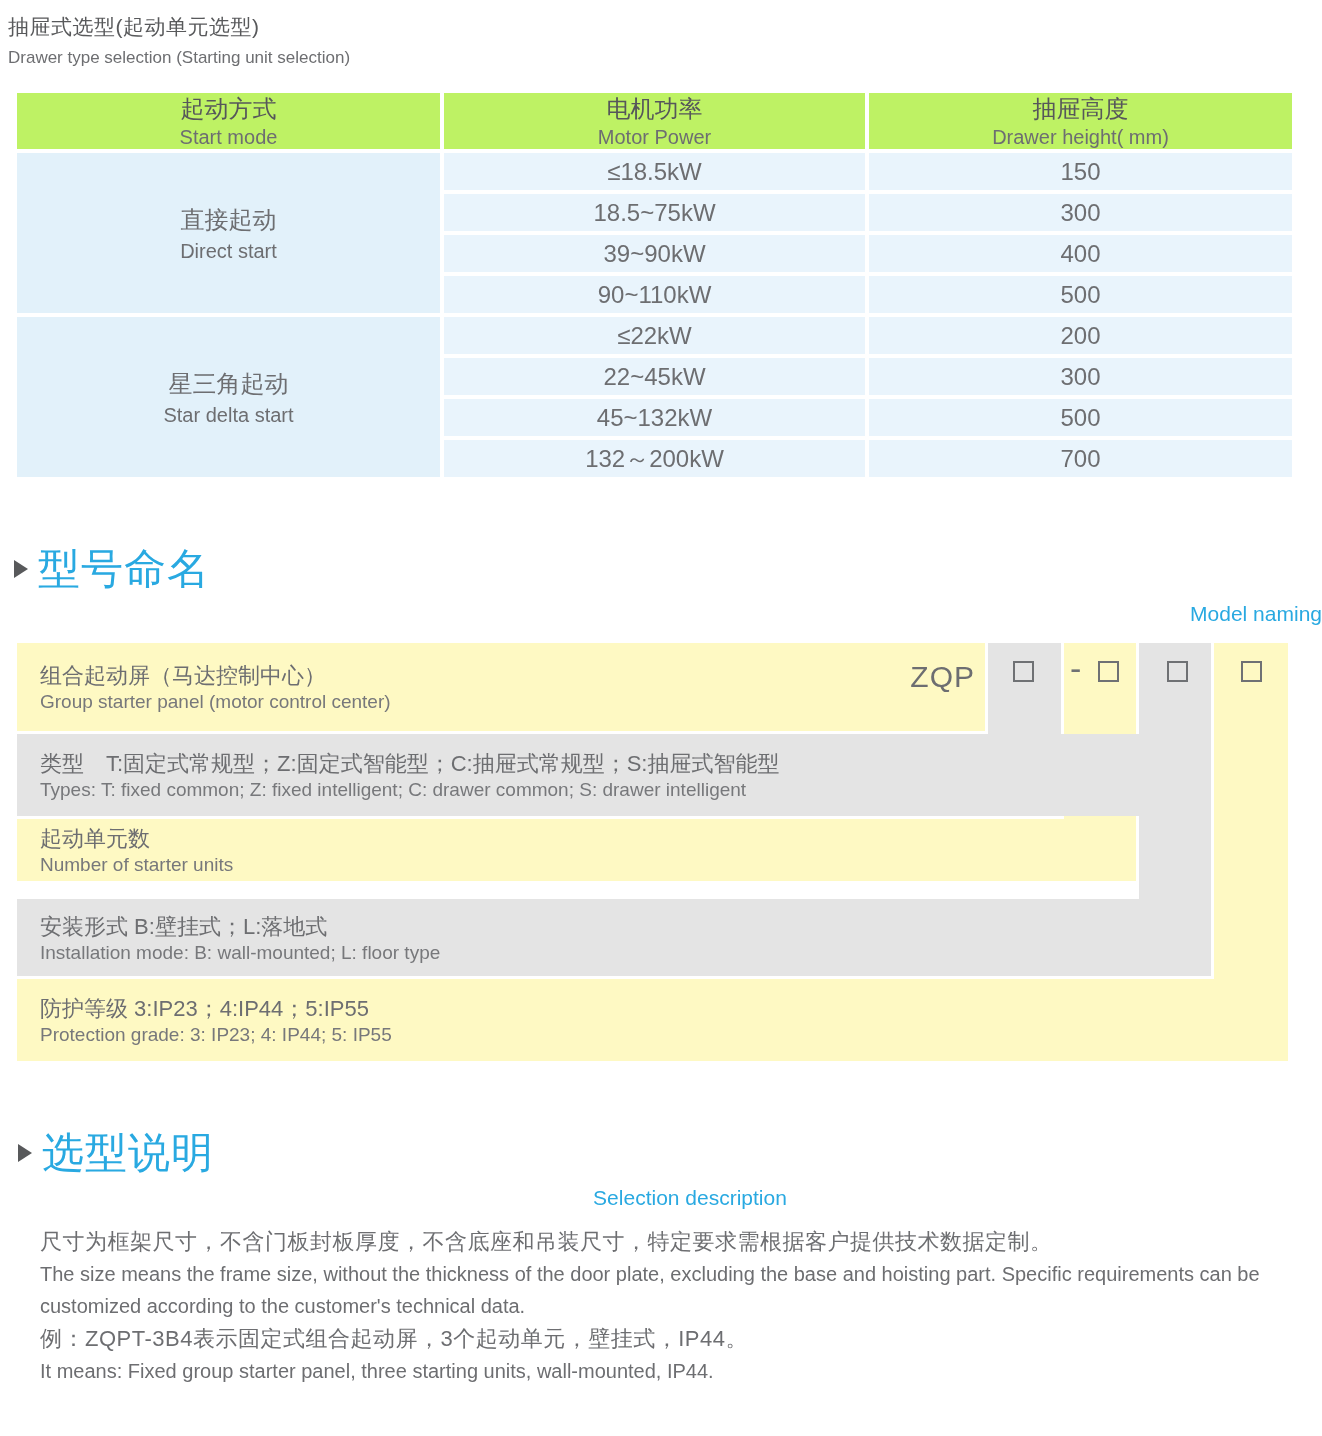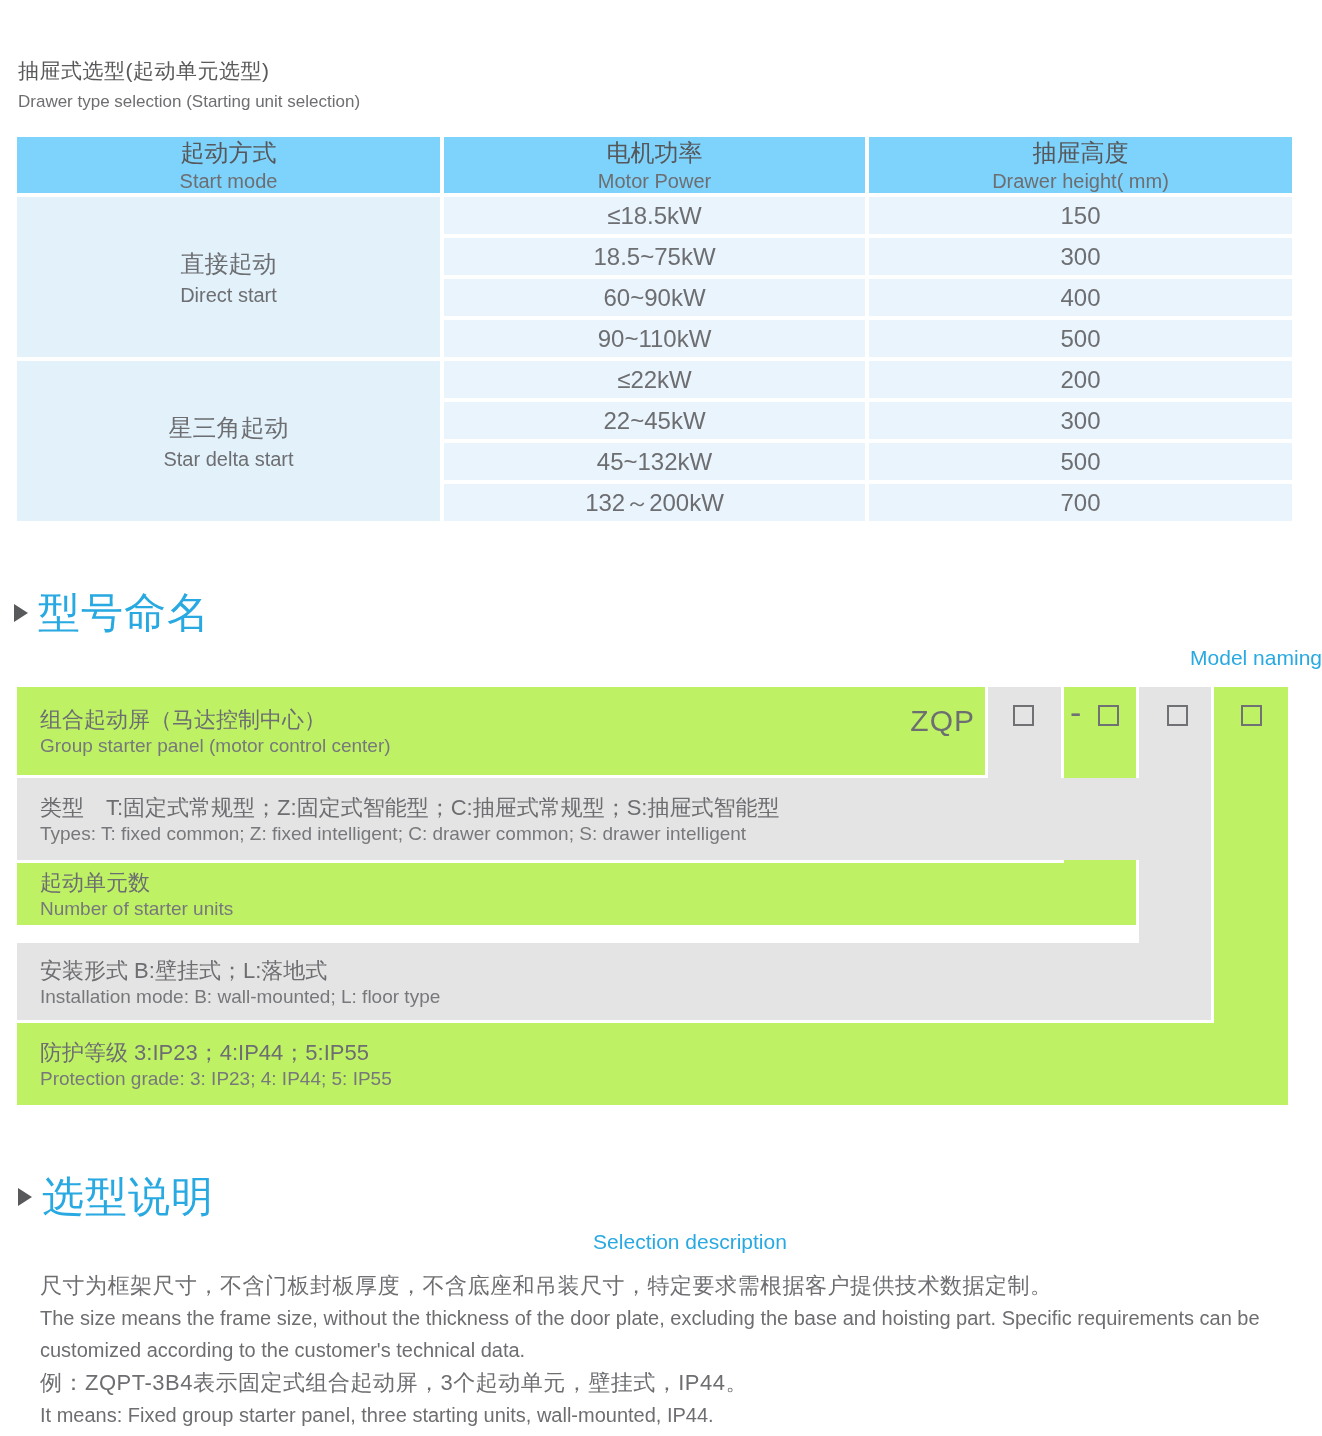--- a/index.html
+++ b/index.html
@@ -3,28 +3,28 @@
 <meta charset="utf-8">
 <style>
   * { margin:0; padding:0; box-sizing:border-box; }
   html,body { background:#ffffff; }
   .page {
     position:relative; width:1322px; height:1436px; background:#ffffff;
     font-family:"Liberation Sans","DejaVu Sans",sans-serif; overflow:hidden;
   }
 
   
-  .doc-title { padding:13px 0 0 18px;margin-top:44px; }
+  .doc-title { padding:13px 0 0 8px; }
   .doc-title-zh { font-size:21px; color:#58595b; letter-spacing:0.5px; }
   .doc-title-en { font-size:17px; color:#6d6e71; margin-top:7px; }
 
   
   table.sel-table { border-collapse:collapse; table-layout:fixed; margin:21px 0 0 13px; width:1279px; }
   .sel-table th, .sel-table td { border:4px solid #ffffff; text-align:center; vertical-align:middle; }
-  .sel-table th { background:#7dd3fc; height:59px; font-weight:normal; }
+  .sel-table th { background:#bef264; height:59px; font-weight:normal; }
   .sel-table td { background:#e9f4fc; height:41px; font-size:24px; color:#6d6e71; }
   .sel-table td.mode-cell { background:#e2f1fa; }
   .th-zh { font-size:24px; color:#56575a; }
   .th-en { font-size:20px; color:#6d6e71; margin-top:1px; }
   .mode-zh { font-size:24px; color:#6d6e71; }
   .mode-en { font-size:20px; color:#6d6e71; margin-top:4px; }
 
   
   .section-heading { display:flex; flex-direction:column; }
   .section-heading.m1 { margin:60px 0 0 14px;text-align:right; }
@@ -32,21 +32,21 @@
   .heading-row { display:flex; align-items:center; }
   .arrow-icon { width:0; height:0; border-left:14px solid #58595b;
     border-top:9px solid transparent; border-bottom:9px solid transparent; margin-right:10px; }
   .heading-zh { font-size:42px; color:#29a9e1; letter-spacing:1px; }
   .heading-en { font-size:21px; color:#29a9e1; }
   .m1 .heading-en { margin:5px 0 0 26px; }
   .m2 .heading-en { margin:5px 0 0 40px;text-align:center; }
 
   
   .naming { position:relative; margin:17px 0 0 17px; width:1271px; height:418px; }
-  .blue { background:#bef264; }
+  .blue { background:#fef9c3; }
   .gray { background:#e4e4e4; }
   .nband { position:absolute; left:0; display:flex; flex-direction:column; justify-content:center; padding-left:23px; }
   .nband .nb-zh { font-size:22px; color:#6d6e71; }
   .nband .nb-en { font-size:19px; color:#77787b; }
   .band1 { top:0;    height:88px; width:968px;  }
   .band2 { top:91px; height:82px; width:1128px; }
   .band3 { top:176px;height:62px; width:1119px; }
   .band4 { top:256px;height:77px; width:1194px; }
   .band5 { top:336px;height:82px; width:1271px; }
   .vcol { position:absolute; top:0; }
@@ -103,21 +103,21 @@
           <div class="mode-en">Direct start</div>
         </td>
         <td>≤18.5kW</td>
         <td>150</td>
       </tr>
       <tr>
         <td>18.5~75kW</td>
         <td>300</td>
       </tr>
       <tr>
-        <td>60~90kW</td>
+        <td>39~90kW</td>
         <td>400</td>
       </tr>
       <tr>
         <td>90~110kW</td>
         <td>500</td>
       </tr>
       <tr>
         <td class="mode-cell" rowspan="4">
           <div class="mode-zh">星三角起动</div>
           <div class="mode-en">Star delta start</div>

